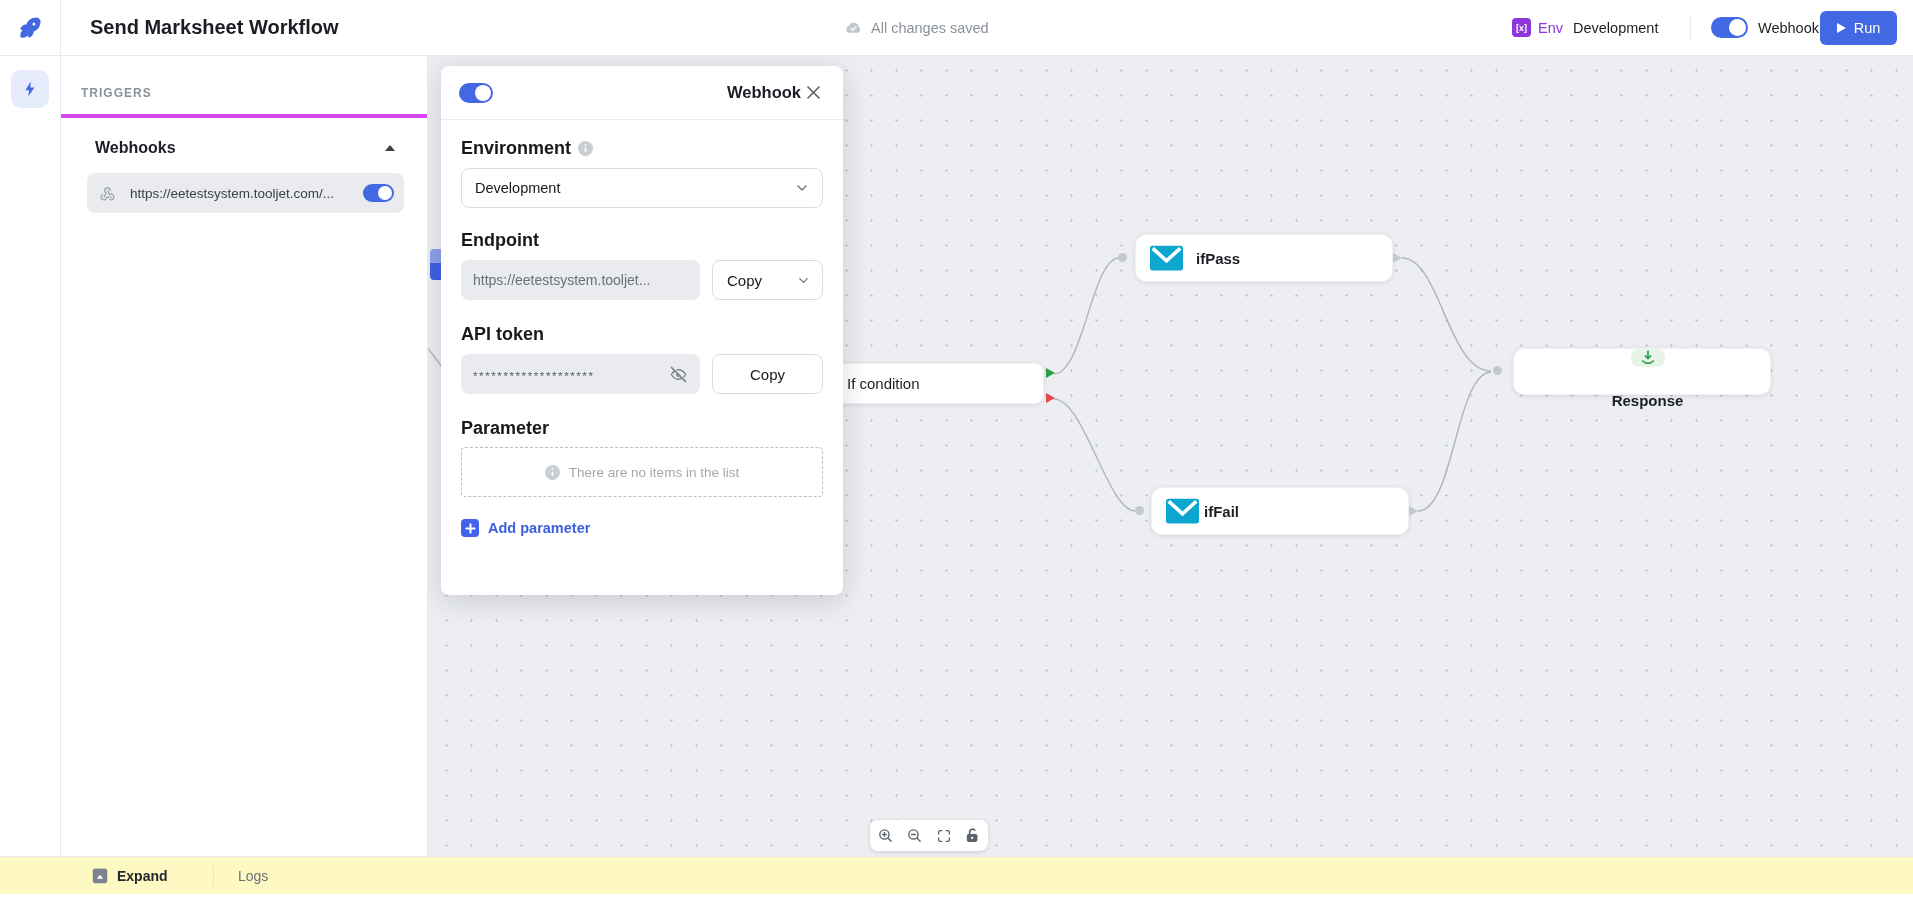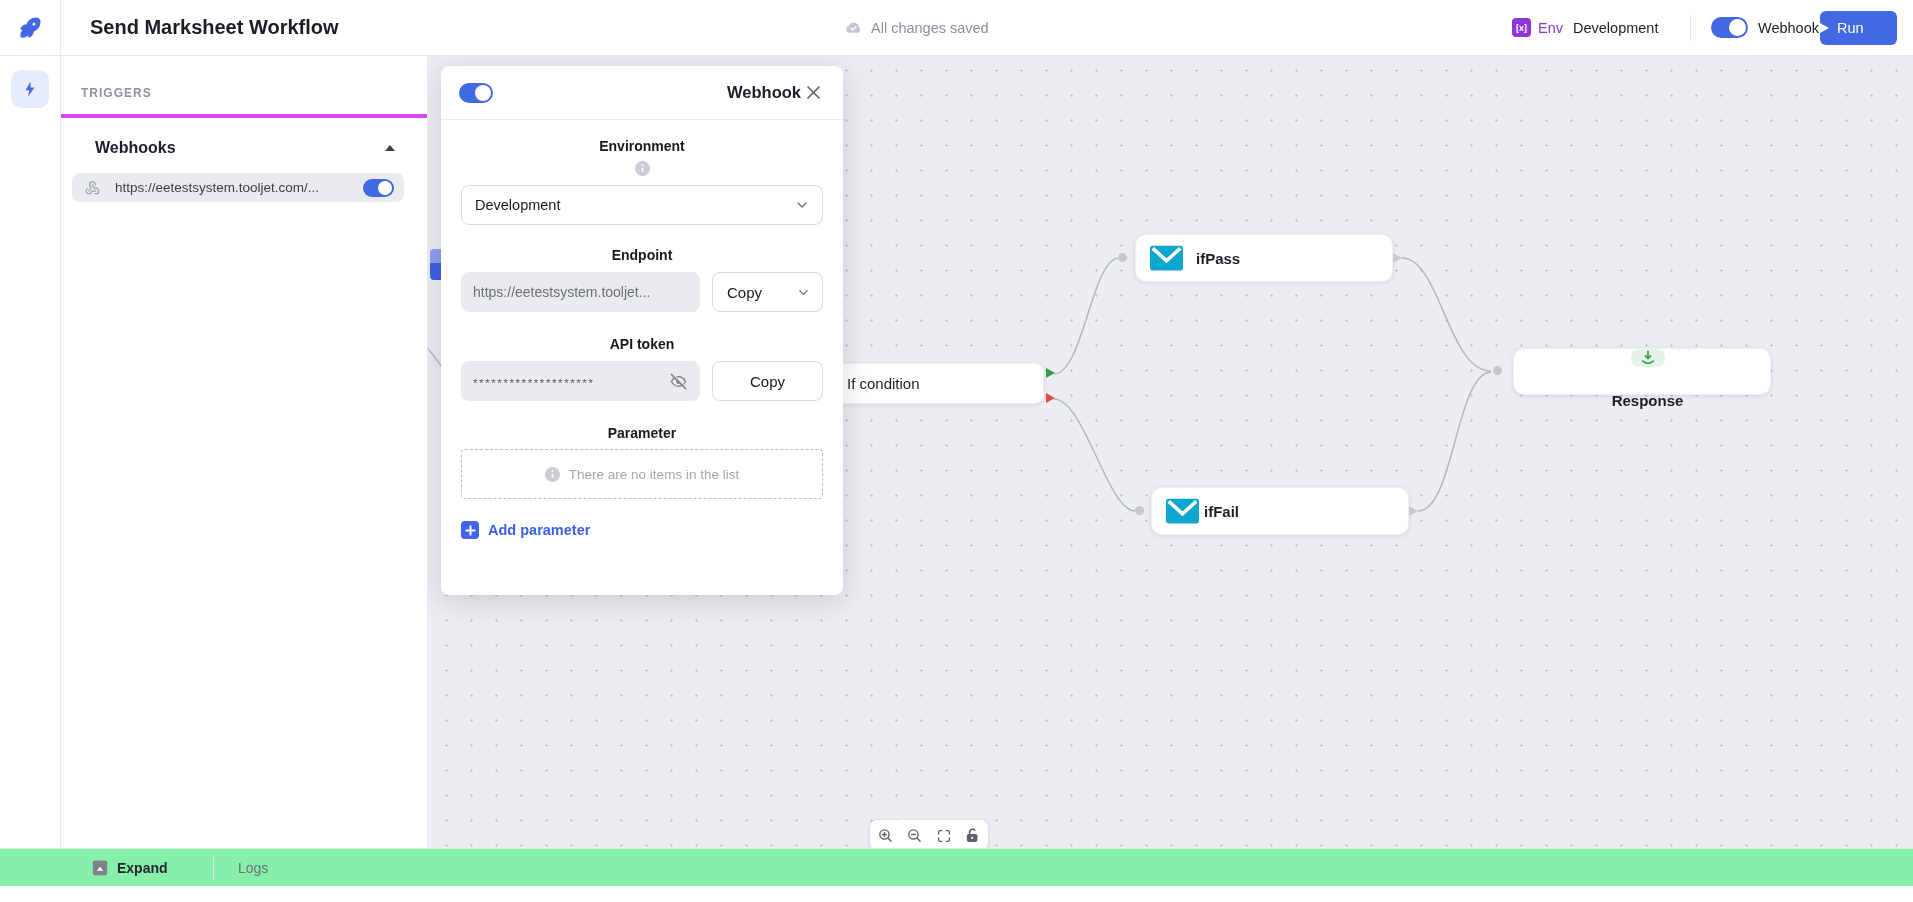--- a/index.html
+++ b/index.html
@@ -24,44 +24,44 @@
   .top-divider { position:absolute; left:1690px; top:15px; width:1px; height:26px; background:#e4e7eb; }
   .enable-group { position:absolute; left:1711px; top:0; height:55px; display:flex; align-items:center; gap:10px; }
   .enable-label { font-size:14.5px; color:#1b1f24; }
   .toggle { position:relative; border-radius:999px; background:#4368e3; cursor:pointer; }
   .toggle .knob { position:absolute; background:#fff; border-radius:50%; top:2px; right:2px; }
   .toggle.lg { width:37px; height:21px; } .toggle.lg .knob { width:17px; height:17px; }
   .toggle.md { width:34px; height:20px; } .toggle.md .knob { width:16px; height:16px; }
   .toggle.sm { width:31px; height:18px; } .toggle.sm .knob { width:14px; height:14px; }
   .run-btn { position:absolute; left:1820px; top:11px; width:77px; height:34px; background:#4368e3; color:#fff;
              border:none; border-radius:6px; font-size:14.5px; font-weight:500; display:flex; align-items:center;
-             justify-content:flex-start; gap:8px; cursor:pointer; font-family:inherit; }
+             justify-content:center; gap:8px; cursor:pointer; font-family:inherit; }
   .play-tri { width:0; height:0; border-left:9px solid #fff; border-top:5.5px solid transparent; border-bottom:5.5px solid transparent; }
 
   
   .rail { position:absolute; top:56px; left:0; width:61px; bottom:38px; background:#fff;
           border-right:1px solid #e7e9ec; z-index:30; }
   .rail-item { width:38px; height:38px; margin:14px auto 0; background:#e7ecfc; border-radius:10px;
                display:flex; align-items:center; justify-content:center; cursor:pointer; }
 
   
   .sidebar { position:absolute; top:56px; left:61px; width:367px; bottom:38px; background:#fff;
              border-right:1px solid #e7e9ec; z-index:29; }
   .sb-head { height:62px; border-bottom:4px solid #d946ef; display:flex; align-items:flex-end; padding:0 0 14px 20px; }
   .sb-head-title { font-size:12px; letter-spacing:1px; color:#8b9299; font-weight:600; }
   .sb-group-row { display:flex; align-items:center; justify-content:space-between; padding:21px 32px 13px 19px; cursor:pointer; }
   .sb-group-title { font-size:16px; font-weight:700; color:#1b1f24;margin-left:15px; }
   .caret-up { width:0; height:0; border-left:5px solid transparent; border-right:5px solid transparent;
               border-bottom:6px solid #3a3f45; }
-  .webhook-pill { margin:3px 23px 0 11px; height:29px; background:#e9ebee; border-radius:8px; display:flex;
+  .webhook-pill { margin:3px 23px 0 26px; height:40px; background:#e9ebee; border-radius:8px; display:flex;
                   align-items:center; gap:14px; padding:0 10px 0 12px; cursor:pointer; }
   .webhook-url { flex:1; font-size:13.5px; color:#3c4147; white-space:nowrap; overflow:hidden; text-overflow:ellipsis; }
 
   
-  .bottombar { position:absolute; left:0; right:0; bottom:16px; height:38px; background:#86efac;
+  .bottombar { position:absolute; left:0; right:0; bottom:8px; height:38px; background:#fef9c3;
                border-top:1px solid #e7e9ec; z-index:35; }
   .expand-group { position:absolute; left:92px; top:0; height:37px; display:flex; align-items:center; gap:9px; cursor:pointer; }
   .expand-label { font-size:14px; font-weight:600; color:#23272c; }
   .bb-divider { position:absolute; left:213px; top:8px; width:1px; height:22px; background:#e2e5e9; }
   .logs-label { position:absolute; left:238px; top:0; height:37px; display:flex; align-items:center;
                 font-size:14px; color:#697077; cursor:pointer; }
 
   
   .canvas { position:absolute; top:56px; left:428px; right:0; bottom:38px; background-color:#eceef2;
             background-image:radial-gradient(circle, #c5c9d0 1.1px, transparent 1.4px);
@@ -83,21 +83,21 @@
                      justify-content:center; gap:11px; }
   .ctl-btn { width:18px; height:18px; display:flex; align-items:center; justify-content:center; cursor:pointer; }
 
   
   .panel { position:absolute; left:441px; top:66px; width:402px; height:529px; background:#fff; border-radius:8px;
            box-shadow:0 6px 28px rgba(16,24,40,.16); z-index:20; }
   .panel-header { height:54px; border-bottom:1px solid #e9ebee; display:flex; align-items:center; padding:0 18px; }
   .panel-title { font-size:16.5px; font-weight:600; color:#1b1f24; margin-left:14px; flex:1;text-align:right; }
   .close-btn { width:24px; height:24px; display:flex; align-items:center; justify-content:center; cursor:pointer; }
   .panel-body { padding:18px 20px 0; }
-  .field-label { display:flex; align-items:center; gap:7px; font-size:14px; font-weight:700; color:#17191c;flex-direction:column; }
+  .field-label { display:flex; align-items:center; gap:7px; font-size:18px; font-weight:700; color:#17191c; }
   .info-circ { display:inline-flex; }
   .select-box { margin-top:9px; height:40px; border:1px solid #d9dde1; border-radius:8px; background:#fff;
                 display:flex; align-items:center; justify-content:space-between; padding:0 12px 0 13px;
                 font-size:14.5px; color:#17191c; cursor:pointer; }
   .row { display:flex; gap:12px; margin-top:9px; }
   .gray-input { flex:1; height:40px; background:#e9ebee; border-radius:8px; border:none; display:flex;
                 align-items:center; padding:0 12px; font-size:14px; color:#697077; }
   .gray-input .val { flex:1; white-space:nowrap; overflow:hidden; }
   .masked { font-size:11.5px; letter-spacing:1.6px; color:#565c63; padding-top:3px; }
   .copy-select { width:111px; height:40px; background:#fff; border:1px solid #d9dde1; border-radius:8px;

